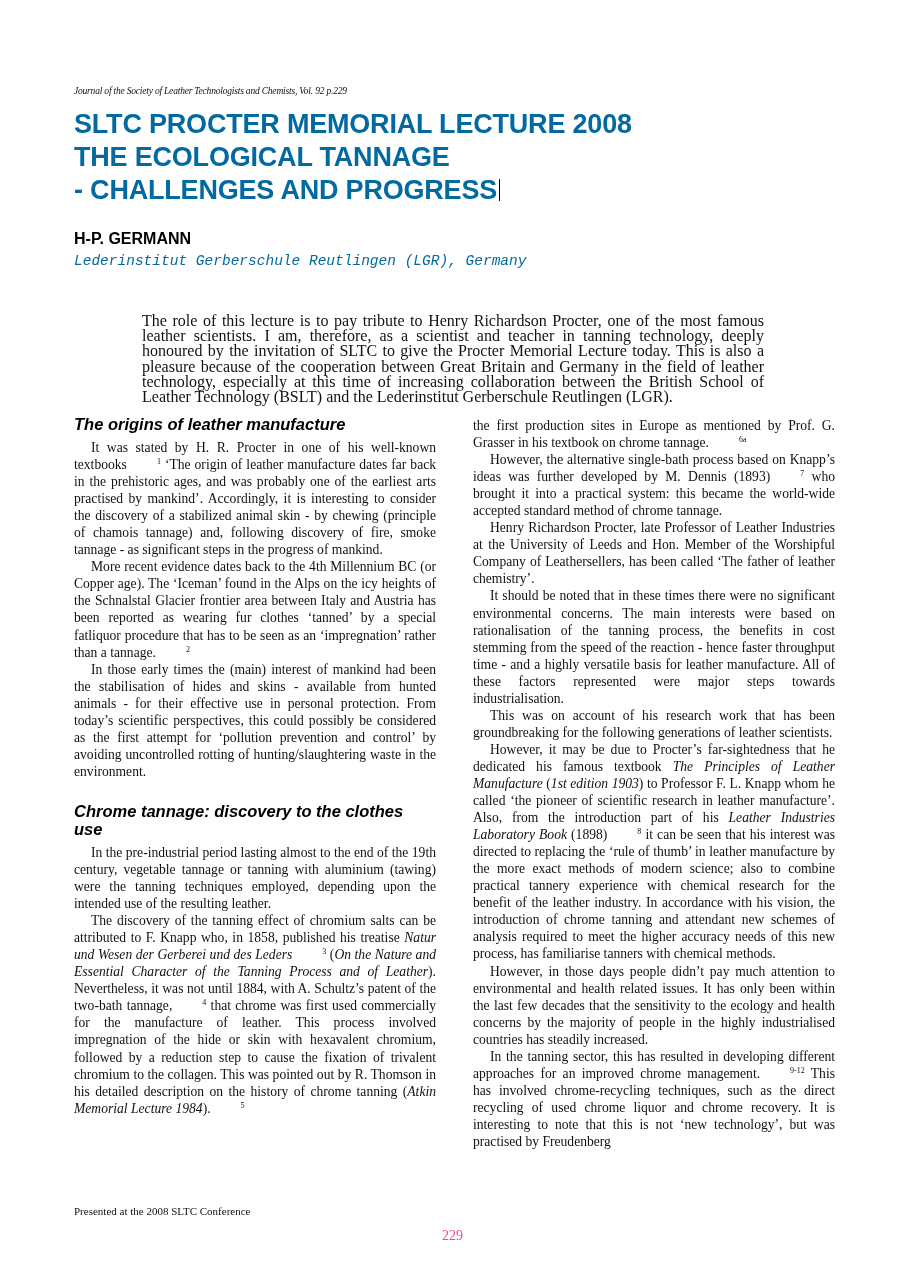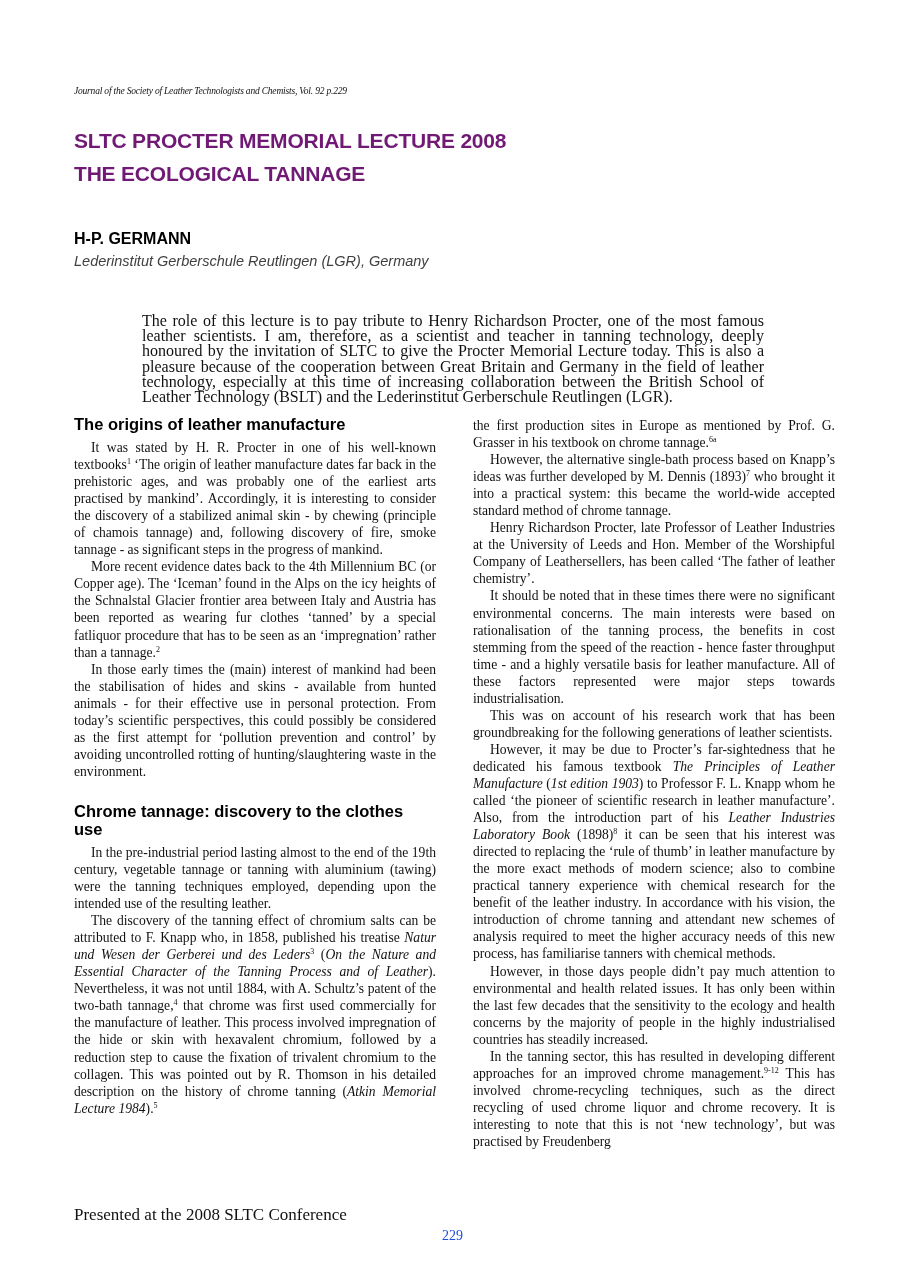--- a/index.html
+++ b/index.html
@@ -1,42 +1,43 @@
 <!DOCTYPE html>
 <html><head>
 <meta charset="utf-8">
 <style>
   html, body { margin: 0; padding: 0; background: #ffffff; }
   body { width: 905px; height: 1282px; position: relative; overflow: hidden; color: #111; }
   .journal { position: absolute; left: 74px; top: 86px; font-family: "Liberation Serif", serif; font-style: italic; font-size: 9.5px; letter-spacing: -0.2px; color: #111; }
-  .title { position: absolute; left: 74px; top: 124px; font-family: "Liberation Sans", sans-serif; font-weight: bold; font-size: 21px; line-height: 33px; color: #701a75; letter-spacing: -0.2px; }
+  .title { position: absolute; left: 74px; top: 108px; font-family: "Liberation Sans", sans-serif; font-weight: bold; font-size: 27px; line-height: 33px; color: #0369a1; letter-spacing: -0.2px; }
   .title div { white-space: nowrap; }
   .cursor { display: inline-block; width: 1px; height: 22px; background: #000; vertical-align: -2px; margin-left: 2px; }
   .author { position: absolute; left: 74px; top: 230px; font-family: "Liberation Sans", sans-serif; font-weight: bold; font-size: 16px; color: #000; text-align: right; }
-  .affil { position: absolute; left: 74px; top: 253px; font-family: Liberation Sans, sans-serif; font-style: italic; font-size: 14.5px; color: #404040; }
+  .affil { position: absolute; left: 74px; top: 253px; font-family: Liberation Mono, monospace; font-style: italic; font-size: 14.5px; color: #0369a1; }
   .abstract { position: absolute; left: 142px; top: 313px; width: 622px; font-family: "Liberation Serif", serif; font-size: 16px; line-height: 15.2px; text-align: justify; color: #111; }
   .col { position: absolute; top: 415px; width: 362px; font-family: "Liberation Serif", serif; font-size: 13.6px; line-height: 17.05px; color: #111; }
   .col.left { left: 74px; }
   .col.right { left: 473px; top: 417px; }
   .col p { margin: 0; text-align: justify; text-indent: 17px; }
   .col p.noindent { text-indent: 0; }
-  .col h2 { font-family: "Liberation Sans", sans-serif; font-weight: bold; font-size: 16.5px; line-height: 18px; margin: 0 0 6px 0; color: #000; text-indent: 0; }
+  .col h2 { font-family: "Liberation Sans", sans-serif; font-weight: bold; font-size: 16.5px; line-height: 18px; margin: 0 0 6px 0; color: #000; text-indent: 0; font-style: italic; }
   .col h2.second { margin-top: 22px; }
-  sup { font-size: 8px; line-height: 0; vertical-align: 5px; }
-  .presented { position: absolute; left: 74px; top: 1205px; font-family: "Liberation Serif", serif; font-size: 17px; color: #111; }
-  .pagenum { position: absolute; left: 442px; top: 1228px; font-family: "Liberation Serif", serif; font-size: 14px; color: #1d4ed8; }
+  sup { font-size: 8px; line-height: 0; vertical-align: 5px; margin-left: 30px; }
+  .presented { position: absolute; left: 74px; top: 1205px; font-family: "Liberation Serif", serif; font-size: 11px; color: #111; }
+  .pagenum { position: absolute; left: 442px; top: 1228px; font-family: "Liberation Serif", serif; font-size: 14px; color: #ec4899; }
 </style>
 </head>
 <body>
 
 <div class="journal">Journal of the Society of Leather Technologists and Chemists, Vol. 92 p.229</div>
 
 <div class="title">
   <div>SLTC PROCTER MEMORIAL LECTURE 2008</div>
   <div>THE ECOLOGICAL TANNAGE</div>
+  <div><span>- CHALLENGES AND PROGRESS</span><span class="cursor"></span></div>
 </div>
 
 <div class="author">H-P. GERMANN</div>
 <div class="affil">Lederinstitut Gerberschule Reutlingen (LGR), Germany</div>
 
 <div class="abstract">The role of this lecture is to pay tribute to Henry Richardson Procter, one of the most famous leather scientists. I am, therefore, as a scientist and teacher in tanning technology, deeply honoured by the invitation of SLTC to give the Procter Memorial Lecture today. This is also a pleasure because of the cooperation between Great Britain and Germany in the field of leather technology, especially at this time of increasing collaboration between the British School of Leather Technology (BSLT) and the Lederinstitut Gerberschule Reutlingen (LGR).</div>
 
 <div class="col left">
   <h2>The origins of leather manufacture</h2>
   <p><span>It was stated by H. R. Procter in one of his well-known textbooks</span><sup>1</sup><span> ‘The origin of leather manufacture dates far back in the prehistoric ages, and was probably one of the earliest arts practised by mankind’. Accordingly, it is interesting to consider the discovery of a stabilized animal skin - by chewing (principle of chamois tannage) and, following discovery of fire, smoke tannage - as significant steps in the progress of mankind.</span></p>

